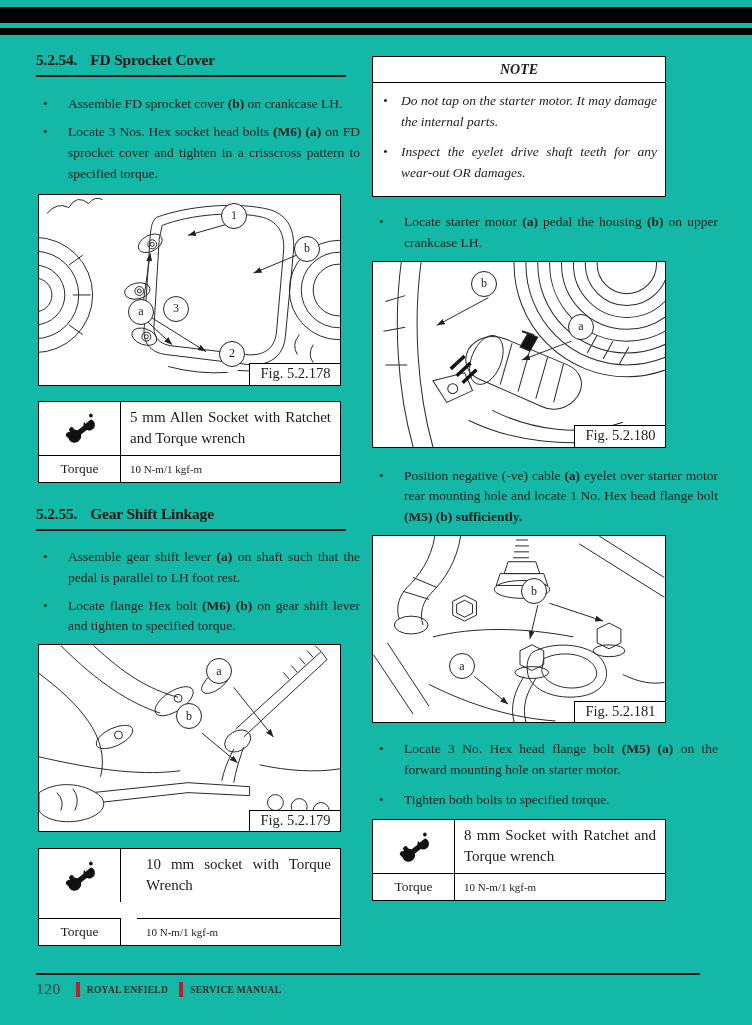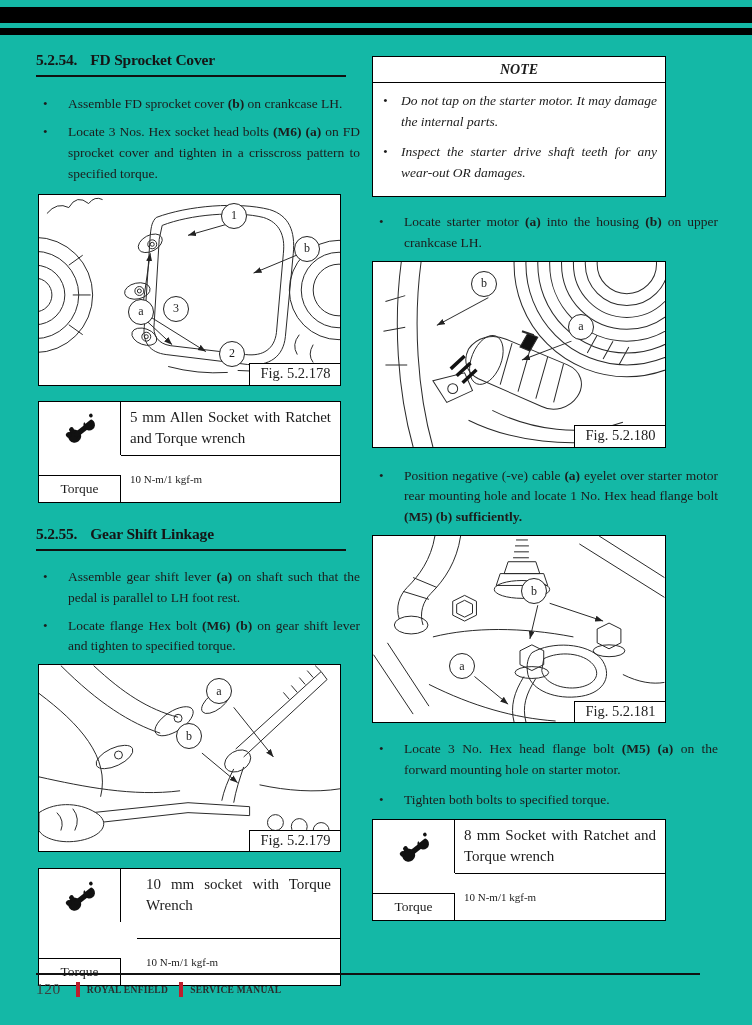--- a/index.html
+++ b/index.html
@@ -51,21 +51,21 @@
   }
 
   .torque-table {
     display:grid; grid-template-columns:82px 1fr; border:1.7px solid #000; background:#fff;
   }
   .tt-left  { width:303px; }
   .tt-right { width:294px; }
   .tt-icon-cell { border-right:1.7px solid #000; display:flex; align-items:center; justify-content:center; padding:5px 0; }
   .tt-desc { padding:5px 9px 6px 9px; font-size:15px; line-height:1.4; text-align:justify; display:flex; align-items:flex-start; }
   .tt-desc > span { display:block; width:100%; }
-  .tt-label { border-top:1.7px solid #000; border-right:1.7px solid #000; text-align:center; padding:5px 2px; font-size:13.5px;margin-top:20px; }
+  .tt-label { border-top:1.7px solid #000; border-right:1.7px solid #000; text-align:center; padding:5px 2px; font-size:13.5px; }
   .tt-value { border-top:1.7px solid #000; padding:5px 9px; font-size:11px; display:flex; align-items:center;text-align:center; }
 
   .note-box { width:294px; border:1.6px solid #000; background:#fff; }
   .note-title { text-align:center; font-weight:700; font-style:italic; font-size:14px; padding:5px 0 4px; border-bottom:1.4px solid #000; }
   .note-body { padding:8px 8px 10px 0; }
   .note-body ul.bullets li { font-style:italic; padding-left:28px; margin-bottom:9px; }
   .note-body ul.bullets li::before { left:10px; }
 
   .footer-rule { position:absolute; left:36px; top:973px; width:664px; height:2px; background:#111; }
   .footer { position:absolute; left:36px; top:980px; display:flex; align-items:center; height:18px; }
@@ -243,27 +243,27 @@
   </div>
 
   <div class="col col-right">
 
 
     <div class="note-box" style="margin-top:20px;">
       <div class="note-title">NOTE</div>
       <div class="note-body">
         <ul class="bullets">
           <li>Do not tap on the starter motor. It may damage the internal parts.</li>
-          <li style="margin-bottom:2px;">Inspect the starter drive shaft teeth for any wear-out OR damages.</li>
+          <li style="margin-bottom:2px;">Inspect the eyelet drive shaft teeth for any wear-out OR damages.</li>
         </ul>
       </div>
     </div>
 
     <ul class="bullets" style="margin-top:15px;">
-      <li><span>Locate starter motor </span><span class="b">(a)</span><span> into the housing </span><span class="b">(b)</span><span> on upper crankcase LH.</span></li>
+      <li><span>Locate starter motor </span><span class="b">(a)</span><span> pedal the housing </span><span class="b">(b)</span><span> on upper crankcase LH.</span></li>
     </ul>
 
     <div class="figure fig-right" style="height:187px; margin-top:6px;">
       <svg class="art" viewBox="0 0 294 187" fill="none" stroke="#2a2a2a" stroke-width="1">
         <defs>
             <marker id="m180" markerWidth="9" markerHeight="7" refX="8" refY="3" orient="auto">
               <path d="M0,0 L8,3 L0,6 z" fill="#222" stroke="none"></path>
             </marker>
           </defs>
         <circle cx="256" cy="2" r="30"></circle>

